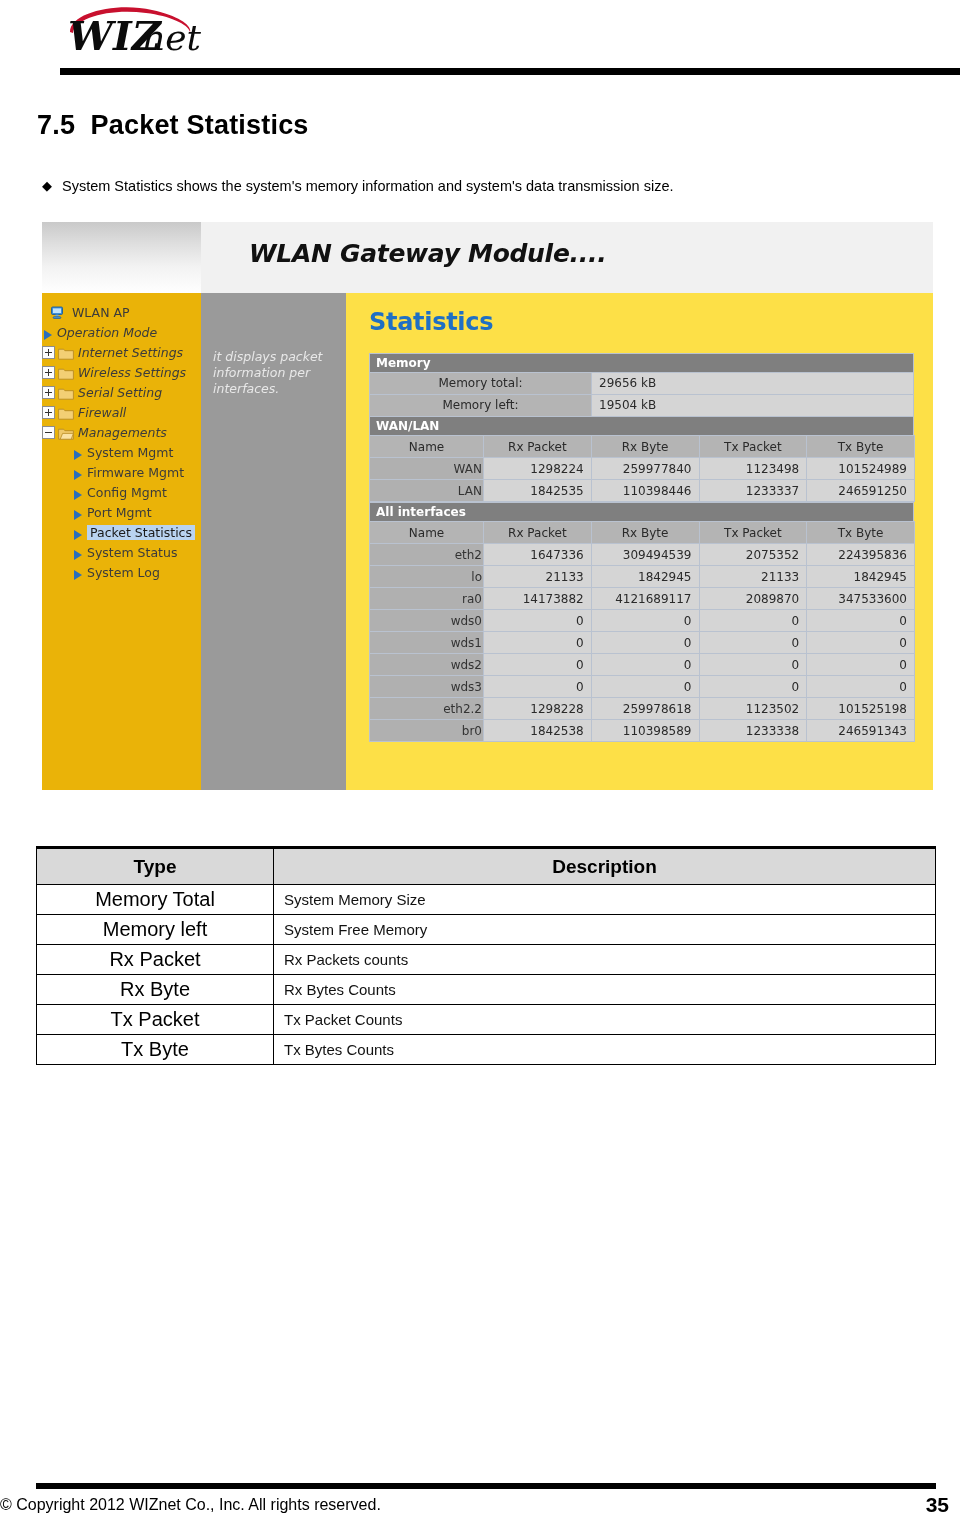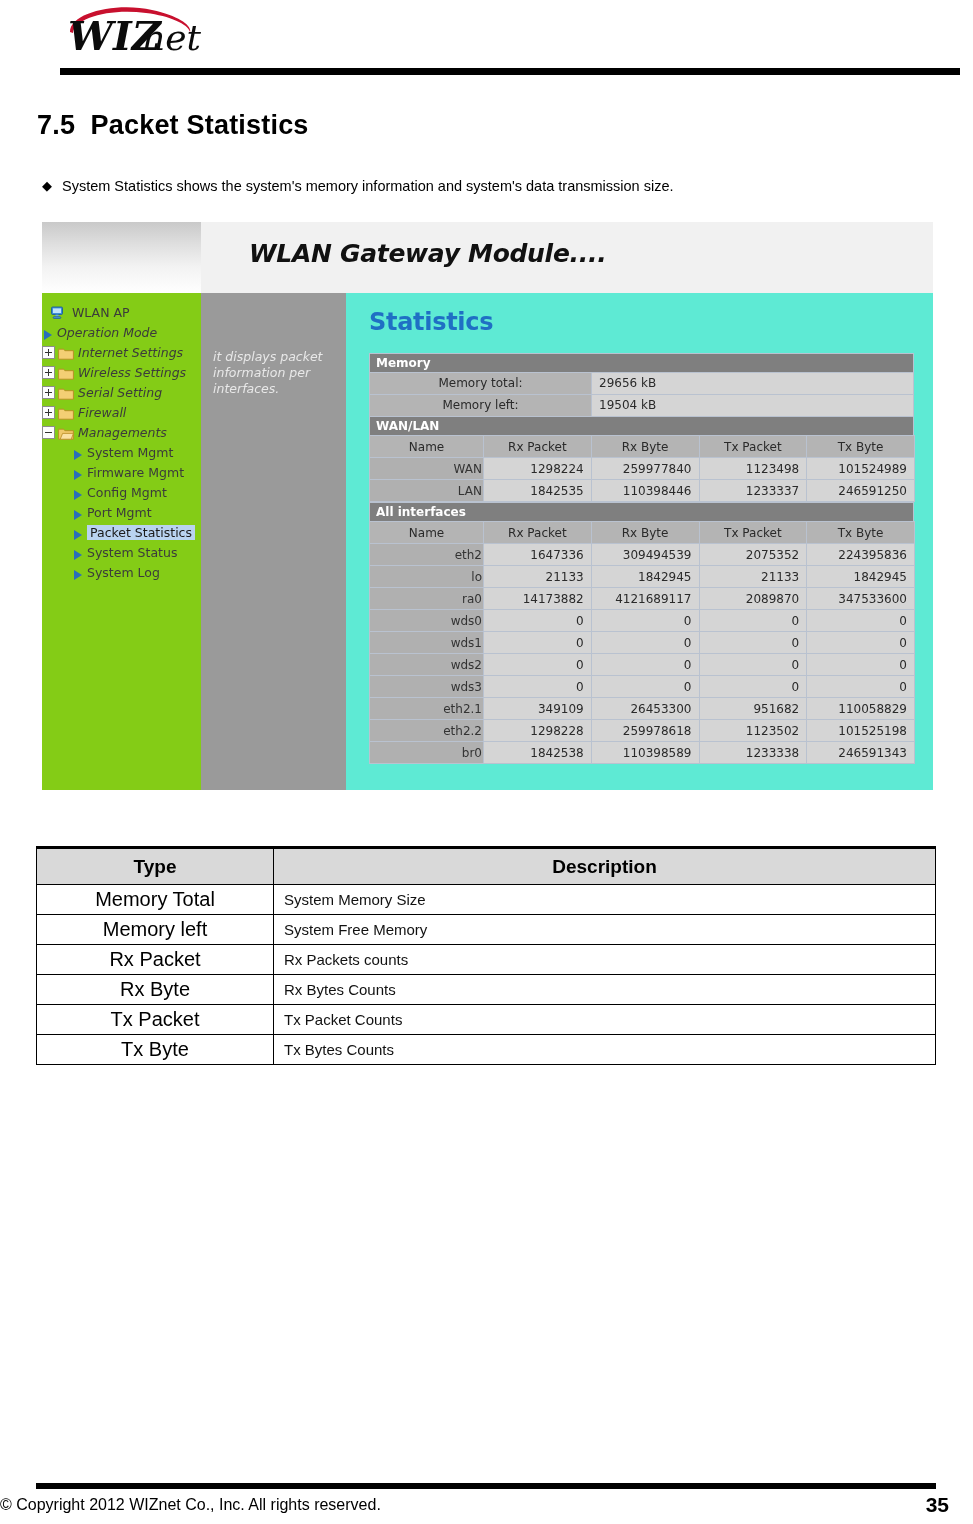--- a/index.html
+++ b/index.html
@@ -107,21 +107,21 @@
     white-space: nowrap;
   }
 
   
   .shot-nav {
     position: absolute;
     left: 0;
     top: 71px;
     width: 159px;
     height: 497px;
-    background: #84cc16;
+    background: #eab308;
     padding-top: 10px;
     box-sizing: border-box;
   }
   .tree-item {
     position: relative;
     height: 20px;
     line-height: 20px;
     font-size: 12.5px;
     color: #3b3b3b;
     white-space: nowrap;
@@ -198,21 +198,21 @@
     line-height: 16px;
   }
 
   
   .shot-content {
     position: absolute;
     left: 304px;
     top: 71px;
     width: 587px;
     height: 497px;
-    background: #5eead4;
+    background: #fde047;
   }
   .stats-heading {
     position: absolute;
     left: 23px;
     top: 15px;
     font-size: 24px;
     font-weight: bold;
     color: #1f6fc4;
     letter-spacing: -0.3px;
   }
@@ -541,27 +541,20 @@
               <td class="nv">0</td>
               <td class="nv">0</td>
               <td class="nv">0</td>
             </tr>
             <tr>
               <td class="nm">wds3</td>
               <td class="nv">0</td>
               <td class="nv">0</td>
               <td class="nv">0</td>
               <td class="nv">0</td>
-            </tr>
-            <tr>
-              <td class="nm">eth2.1</td>
-              <td class="nv">349109</td>
-              <td class="nv">26453300</td>
-              <td class="nv">951682</td>
-              <td class="nv">110058829</td>
             </tr>
             <tr>
               <td class="nm">eth2.2</td>
               <td class="nv">1298228</td>
               <td class="nv">259978618</td>
               <td class="nv">1123502</td>
               <td class="nv">101525198</td>
             </tr>
             <tr>
               <td class="nm">br0</td>

